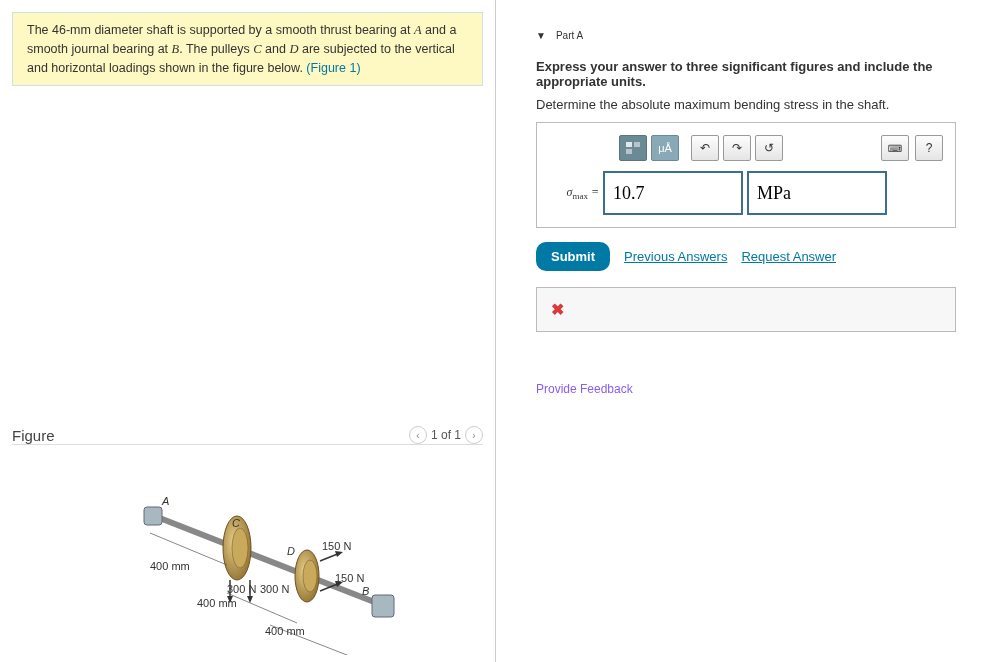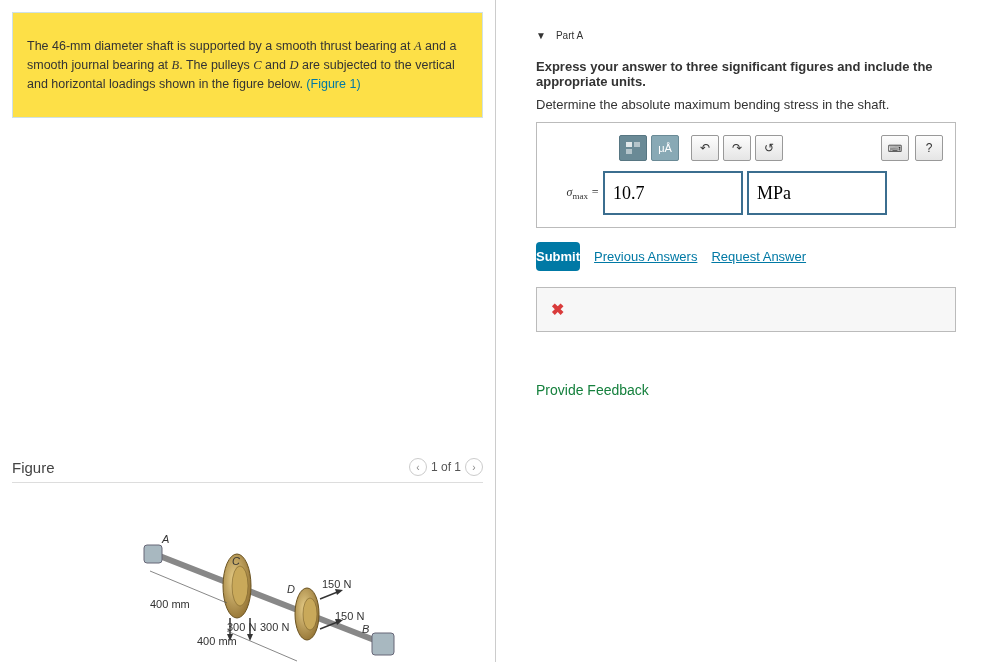--- a/index.html
+++ b/index.html
@@ -1,24 +1,24 @@
 <!DOCTYPE html>
 <html><head>
 <meta charset="utf-8">
 <style>
   * { box-sizing: border-box; margin: 0; padding: 0; }
   body { font-family: Arial, Helvetica, sans-serif; font-size: 13px; color: #333; background: #fff; width: 988px; height: 662px; overflow: hidden; }
   .container { display: flex; height: 662px; }
   .left { width: 496px; padding: 12px; border-right: 1px solid #ccc; display: flex; flex-direction: column; }
   .right { flex: 1; padding: 30px 20px 20px 40px; }
-  .problem-box { background: #fde047; border: 1px solid #cfe1e5; padding: 24px 14px; line-height: 1.5; font-size: 12.5px; }
+  .problem-box { background: #fef9c3; border: 1px solid #cfe1e5; padding: 8px 14px; line-height: 1.5; font-size: 12.5px; }
   .problem-box .it { font-style: italic; font-family: 'Times New Roman', serif; }
   .problem-box .fig-link { color: #0079a5; cursor: pointer; }
   .figure-section { margin-top: 340px; }
-  .figure-header { display: flex; align-items: center; justify-content: space-between; padding-bottom: 6px; border-bottom: 1px solid #ddd; }
+  .figure-header { display: flex; align-items: center; justify-content: space-between; padding-bottom: 0; border-bottom: 1px solid #ddd; }
   .figure-title { font-size: 15px; color: #444; }
   .figure-nav { display: flex; align-items: center; gap: 4px; font-size: 12px; color: #555; }
   .nav-btn { width: 18px; height: 18px; border: 1px solid #ccc; border-radius: 50%; display: flex; align-items: center; justify-content: center; font-size: 10px; color: #888; cursor: pointer; }
   .figure-area { position: relative; height: 200px; margin-top: 20px; }
   .figure-svg { position: absolute; left: 120px; top: 20px; }
   .dim-label { position: absolute; font-size: 11px; color: #333; }
   .part-header { display: flex; align-items: center; gap: 10px; margin-bottom: 18px; }
   .caret { font-size: 10px; cursor: pointer; }
   .part-title { font-size: 10px; }
   .instruction { font-size: 13px; margin-bottom: 8px; }
@@ -30,26 +30,26 @@
   .tool-btn.units { background: #88a9b5; color: #fff; border-color: #6a8a96; font-size: 11px; text-align: right; }
   .tool-btn.templates { background: #6a8a96; color:#fff; border-color:#577682; }
   .tool-right { margin-left: auto; display: flex; gap: 6px; }
   .input-row { display: flex; align-items: center; gap: 4px; }
   .sigma-label { font-size: 12px; font-style: italic; font-family: 'Times New Roman', serif; width: 50px; text-align: right; }
   .sigma-label sub { font-size: 9px; font-style: normal; }
   .val-input, .unit-input { border: 2px solid #3b6e8f; height: 44px; padding: 0 8px; font-size: 18px; font-family: 'Times New Roman', serif; }
   .val-input { width: 140px; }
   .unit-input { width: 140px; }
   .submit-row { display: flex; align-items: center; gap: 14px; margin-top: 14px; }
-  .submit-btn { background: #0079a5; color: #fff; border: none; padding: 7px 0; font-size: 13px; font-weight: bold; border-radius: 4px; cursor: pointer; }
+  .submit-btn { background: #0079a5; color: #fff; border: none; padding: 7px 15px; font-size: 13px; font-weight: bold; border-radius: 10px; cursor: pointer; }
   .link { color: #0079a5; font-size: 13px; text-decoration: underline; cursor: pointer; }
   .feedback-box { border: 1px solid #bbb; background: #f7f7f7; padding: 12px 14px; margin-top: 16px; width: 420px; display: flex; align-items: center; gap: 10px; }
   .x-icon { color: #d93b3b; font-weight: bold; font-size: 16px; }
   .feedback-text { font-size: 14px; color: #333; }
-  .provide-feedback { margin-top: 50px; color: #15803d; font-size: 14px; cursor: pointer; }
+  .provide-feedback { margin-top: 50px; color: #8b5cf6; font-size: 12px; cursor: pointer; }
 </style>
 </head>
 <body>
 
 <div class="container">
   <div class="left">
     <div class="problem-box">
       <span>The 46-mm diameter shaft is supported by a smooth thrust bearing at </span><span class="it">A</span><span> and a smooth journal bearing at </span><span class="it">B</span><span>. The pulleys </span><span class="it">C</span><span> and </span><span class="it">D</span><span> are subjected to the vertical and horizontal loadings shown in the figure below. </span><span class="fig-link">(Figure 1)</span>
     </div>
 

